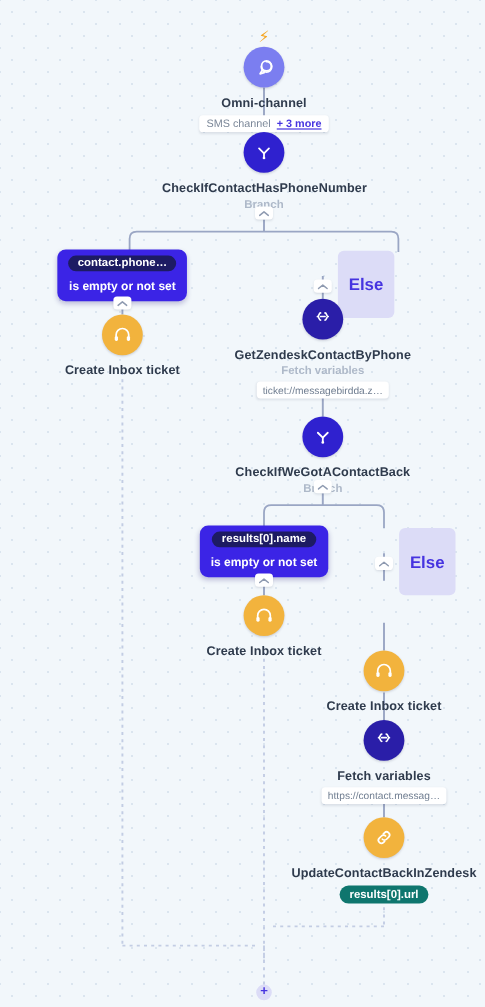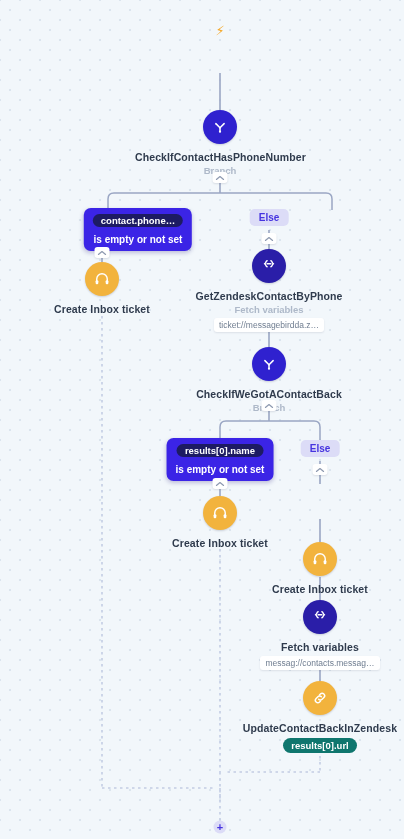--- a/index.html
+++ b/index.html
@@ -59,21 +59,21 @@
   .cond .varpill{
     display:inline-block;background:#1d1b63;border-radius:9px;
     padding:1px 8px;font-size:9.5px;font-weight:bold;white-space:nowrap;
     max-width:118px;overflow:hidden;
   }
   .cond .condtxt{font-size:10px;font-weight:bold;margin-top:3px;white-space:nowrap;}
 
   .elsebox{
     position:absolute;transform:translateX(-50%);
     background:#dcdcf7;color:#4634e0;border-radius:5px;
-    padding:3px 9px;font-size:10px;font-weight:bold;
+    padding:20px 9px;font-size:14px;font-weight:bold;margin-left:36px;
   }
 
   .chev{
     position:absolute;transform:translateX(-50%);
     background:#fff;border-radius:3px;width:15px;height:11px;
     display:flex;align-items:center;justify-content:center;
     box-shadow:0 1px 2px rgba(20,30,60,.12);
   }
   .chev svg{display:block;}
 
@@ -129,41 +129,56 @@
       <path d="M320,772 L226,772 "></path>
 
       <path d="M102,788 L214,788"></path>
       <path d="M220,772 L220,800"></path>
       <path d="M220,788 L220,823"></path>
     </g>
   </svg>
 
   <div class="bolt" style="left:220px;top:24px;">⚡</div>
 
+  <div class="node" style="left:220px;top:39px;">
+    <div class="circle" style="background:#7b7ef0;">
+      <svg width="19" height="19" viewBox="0 0 24 24" fill="none" stroke="#ffffff" stroke-width="1.9" stroke-linecap="round" stroke-linejoin="round">
+        <path d="M14 5.5a5.5 5.5 0 1 1-5.5 5.5"></path>
+        <circle cx="14" cy="10" r="5.2"></circle>
+        <path d="M9.6 14.6 7.3 18.3l4.2-1.1"></path>
+      </svg>
+    </div>
+    <div class="title">Omni-channel</div>
+    <div class="chip-row">
+      <span class="chip-white"><span>SMS channel</span>
+        &nbsp;<span class="link">+ 3 more</span>
+      </span>
+    </div>
+  </div>
 
   <div class="node" style="left:220px;top:110px;">
     <div class="circle" style="background:#2f21cf;">
       <svg width="18" height="18" viewBox="0 0 24 24" fill="none" stroke="#ffffff" stroke-width="2" stroke-linecap="round">
         <path d="M12 17v-4"></path>
           <path d="M12 13 6.5 7.5"></path>
           <path d="M12 13 17.5 7.5"></path>
         <circle cx="12" cy="18.2" r="1.5" fill="#fff" stroke="none"></circle>
       </svg>
     </div>
     <div class="title">CheckIfContactHasPhoneNumber</div>
     <div class="subtitle">Branch</div>
   </div>
 
   <div class="chev" style="left:220px;top:172px;">
     <svg width="9" height="6" viewBox="0 0 10 6" fill="none" stroke="#8e9ab0" stroke-width="1.4" stroke-linecap="round" stroke-linejoin="round">
         <path d="M1 4.6 5 1.4 9 4.6"></path>
       </svg>
   </div>
 
-  <div class="cond" style="left:102px;top:208px;margin-left:36px;">
+  <div class="cond" style="left:102px;top:208px;">
     <div class="varpill">contact.phone…</div>
     <div class="condtxt">is empty or not set</div>
   </div>
   <div class="chev" style="left:102px;top:247px;">
     <svg width="9" height="6" viewBox="0 0 10 6" fill="none" stroke="#8e9ab0" stroke-width="1.4" stroke-linecap="round" stroke-linejoin="round">
         <path d="M1 4.6 5 1.4 9 4.6"></path>
       </svg>
   </div>
 
   <div class="elsebox" style="left:269px;top:209px;">Else</div>
@@ -258,21 +273,21 @@
 
   <div class="node" style="left:320px;top:600px;">
     <div class="circle" style="background:#2a1ea8;">
       <svg width="18" height="18" viewBox="0 0 24 24" fill="none" stroke="#ffffff" stroke-width="1.9" stroke-linecap="round" stroke-linejoin="round">
         <path d="M9.5 5C7.5 5 8 9 6 9c2 0 1.5 4 3.5 4"></path>
         <path d="M14.5 5c2 0 1.5 4 3.5 4-2 0-1.5 4-3.5 4"></path>
         <path d="M9.5 9h5"></path>
       </svg>
     </div>
     <div class="title">Fetch variables</div>
-    <div><span class="chip">messag://contacts.messag…</span></div>
+    <div><span class="chip">https://contact.messag…</span></div>
   </div>
 
   <div class="node" style="left:320px;top:681px;">
     <div class="circle" style="background:#f2b33d;">
       <svg width="18" height="18" viewBox="0 0 24 24" fill="none" stroke="#ffffff" stroke-width="1.9" stroke-linecap="round" stroke-linejoin="round">
         <path d="M10.2 13.8a3.2 3.2 0 0 0 4.6 0l2.4-2.4a3.3 3.3 0 0 0-4.7-4.7l-1.2 1.2"></path>
         <path d="M13.8 10.2a3.2 3.2 0 0 0-4.6 0l-2.4 2.4a3.3 3.3 0 0 0 4.7 4.7l1.2-1.2"></path>
       </svg>
     </div>
     <div class="title">UpdateContactBackInZendesk</div>

